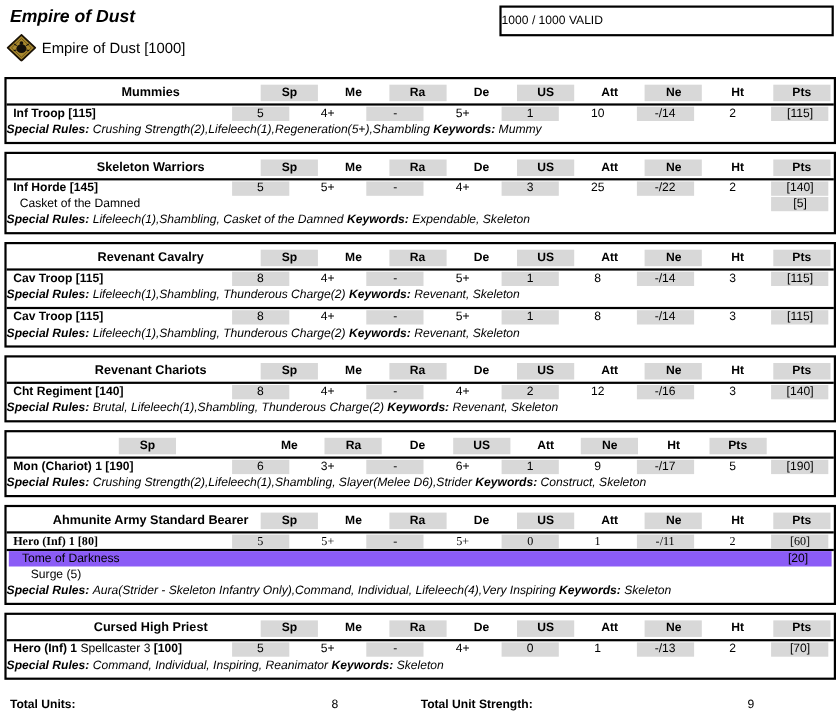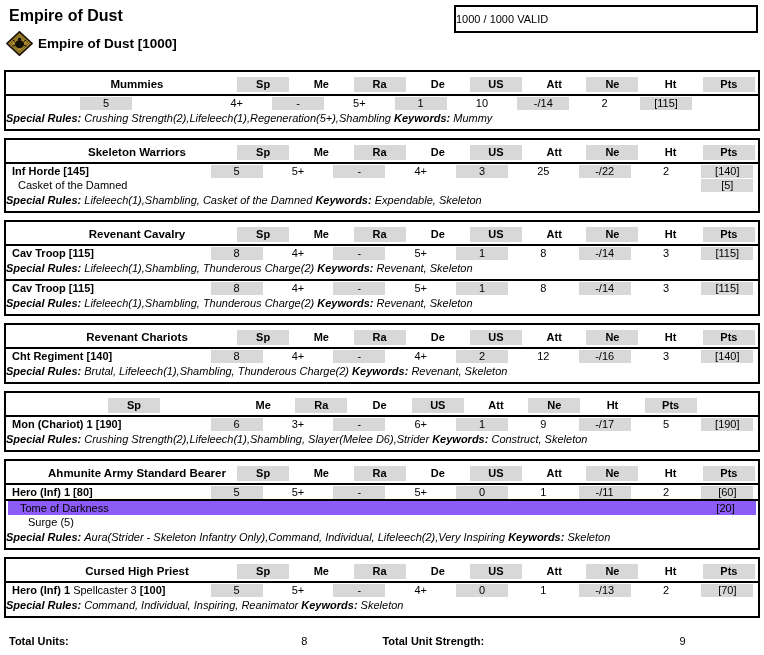--- a/index.html
+++ b/index.html
@@ -1,34 +1,34 @@
 <!DOCTYPE html>
 <html><head>
 <meta charset="utf-8">
 <style>
   html,body{margin:0;padding:0;background:#fff;}
   body{width:764px;height:655px;overflow:hidden;font-family:"Liberation Sans",sans-serif;color:#000;position:relative;}
   .page{padding:0 4px;}
   .topbar{position:relative;height:70px;}
-  .army-title{font-size:16px;font-weight:bold;padding:7px 0 0 5px;}
+  .army-title{font-size:16px;font-weight:bold;padding:7px 0 0 5px;font-style:italic;}
   .subtitle-row{display:flex;align-items:center;gap:5px;padding:6px 0 0 2px;}
-  .subtitle-text{font-size:13.5px;font-weight:bold;}
+  .subtitle-text{font-size:13.5px;font-weight:normal;}
   .validity-box{position:absolute;top:5px;right:2px;width:300px;height:24px;border:2px solid #000;
     display:flex;align-items:center;justify-content:flex-start;font-size:11px;}
   .unit-block{border:2px solid #000;margin-bottom:7px;padding-top:2px;}
   .trow{display:grid;grid-template-columns:200px repeat(9,1fr);align-items:center;font-size:11px;}
   .thead{border-bottom:2px solid #000;height:20px;font-weight:bold;padding-left:28px;}
   .thead .namecell{font-size:11.5px;}
   .namecell{text-align:left;padding-left:6px;white-space:nowrap;}
   .cell{text-align:center;}
   .pill{display:inline-block;width:52px;line-height:13px;}
   .thead .pill{line-height:15px;}
   .gray{background:#d8d8d8;}
   .stats{height:14px;}
-  .underline{border-bottom:2px solid #000;}
+  .underline{border-bottom:2px solid #000;font-family:Liberation Serif, serif;}
   .bold{font-weight:bold;}
   .itemrow{height:14px;}
   .itemrow .itemtext{grid-column:1/10;padding-left:12px;text-align:left;}
   .itemrow .itemtext.indent2{padding-left:22px;}
   .graybar{background:#8b5cf6;margin:0 2px;}
   .specialrow{padding:1px 0 4px 0;}
   .specialrow .specialtext{grid-column:1/11;text-align:left;line-height:14px;}
   .bi{font-weight:bold;font-style:italic;}
   .it{font-style:italic;}
   .hdivider{border-top:2px solid #000;height:0;}
@@ -75,20 +75,21 @@
           <div class="cell"><span class="pill">Me</span></div>
           <div class="cell"><span class="pill gray">Ra</span></div>
           <div class="cell"><span class="pill">De</span></div>
           <div class="cell"><span class="pill gray">US</span></div>
           <div class="cell"><span class="pill">Att</span></div>
           <div class="cell"><span class="pill gray">Ne</span></div>
           <div class="cell"><span class="pill">Ht</span></div>
           <div class="cell"><span class="pill gray">Pts</span></div>
         </div>
         <div class="trow stats">
+          <div class="namecell"><span class="bold">Inf Troop [115]</span></div>
           <div class="cell"><span class="pill gray">5</span></div>
           <div class="cell"><span class="pill">4+</span></div>
           <div class="cell"><span class="pill gray">-</span></div>
           <div class="cell"><span class="pill">5+</span></div>
           <div class="cell"><span class="pill gray">1</span></div>
           <div class="cell"><span class="pill">10</span></div>
           <div class="cell"><span class="pill gray">-/14</span></div>
           <div class="cell"><span class="pill">2</span></div>
           <div class="cell"><span class="pill gray">[115]</span></div>
         </div>
@@ -258,21 +259,21 @@
         </div>
         <div class="trow itemrow graybar">
           <div class="itemtext">Tome of Darkness</div>
           <div class="cell"><span class="pill">[20]</span></div>
         </div>
         <div class="trow itemrow">
           <div class="itemtext indent2">Surge (5)</div>
           <div class="cell"></div>
         </div>
         <div class="trow specialrow">
-          <div class="specialtext"><span class="bi">Special Rules: </span><span class="it">Aura(Strider - Skeleton Infantry Only),Command, Individual, Lifeleech(2),Very Inspiring </span><span class="bi">Keywords: </span><span class="it">Skeleton</span></div>
+          <div class="specialtext"><span class="bi">Special Rules: </span><span class="it">Aura(Strider - Skeleton Infantry Only),Command, Individual, Lifeleech(4),Very Inspiring </span><span class="bi">Keywords: </span><span class="it">Skeleton</span></div>
         </div>
       </div>
       <div class="unit-block">
         <div class="trow thead">
           <div class="cell namecell">Cursed High Priest</div>
           <div class="cell"><span class="pill gray">Sp</span></div>
           <div class="cell"><span class="pill">Me</span></div>
           <div class="cell"><span class="pill gray">Ra</span></div>
           <div class="cell"><span class="pill">De</span></div>
           <div class="cell"><span class="pill gray">US</span></div>

